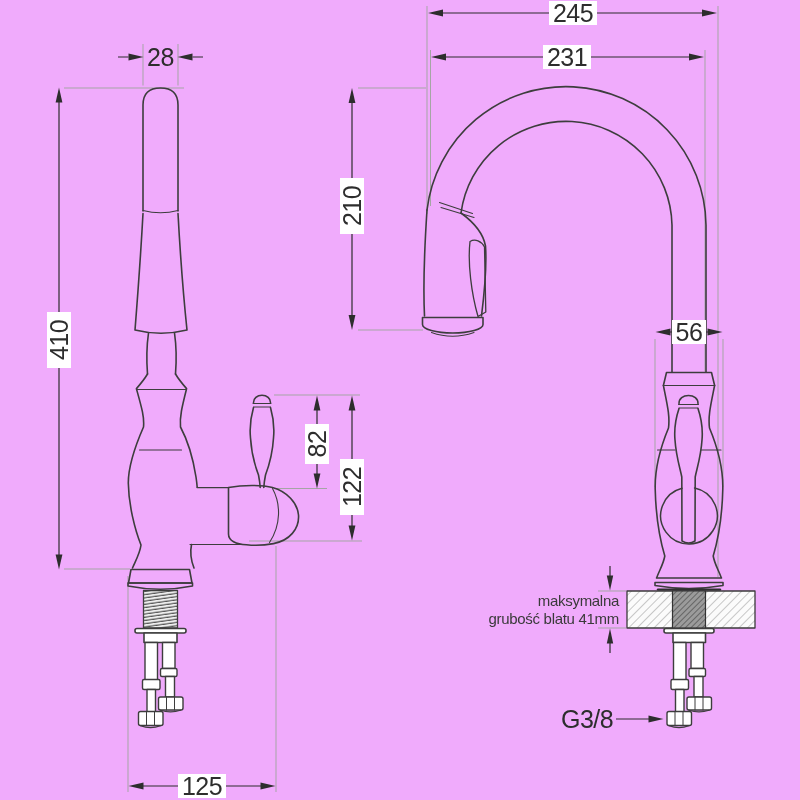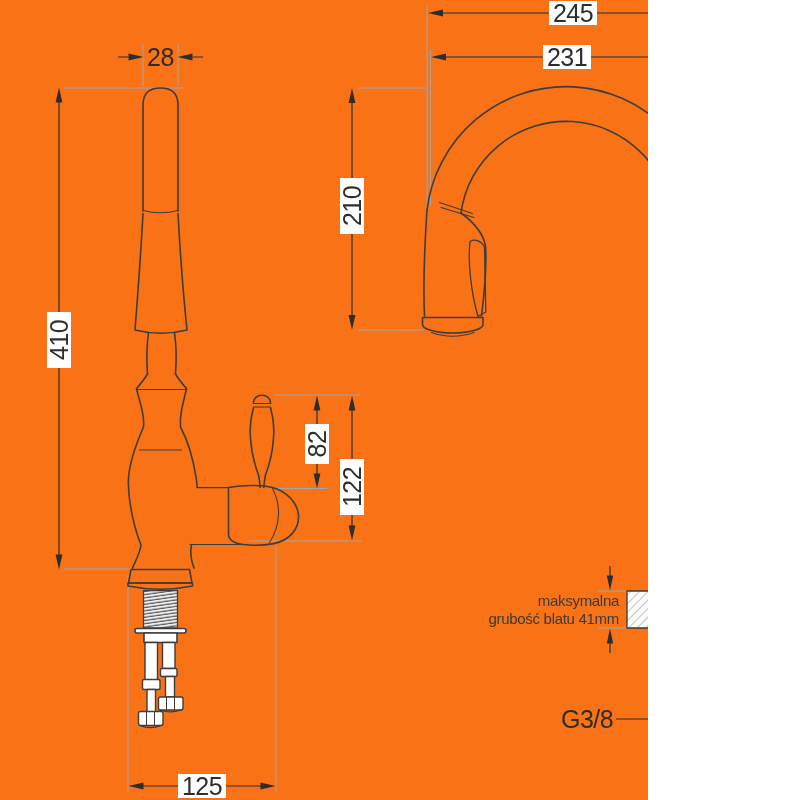--- a/index.html
+++ b/index.html
@@ -1,16 +1,16 @@
 <!DOCTYPE html>
 <html><head>
 <meta charset="utf-8">
 <style>
   html,body{margin:0;padding:0;background:#ffffff;}
-  .stage{width:648px;height:800px;position:relative;background:#f97316;overflow:hidden;}
+  .stage{width:800px;height:800px;position:relative;background:#f0abfc;overflow:hidden;}
   svg{display:block;}
   text{font-family:"Liberation Sans", sans-serif;fill:#2d2d2d;}
   .dim{font-size:25px;letter-spacing:-0.5px;}
   .small{font-size:15px;letter-spacing:-0.3px;fill:#3a3a3a;}
   .anchor-mid{text-anchor:middle;}
   .anchor-end{text-anchor:end;}
 </style>
 </head>
 <body>
 

